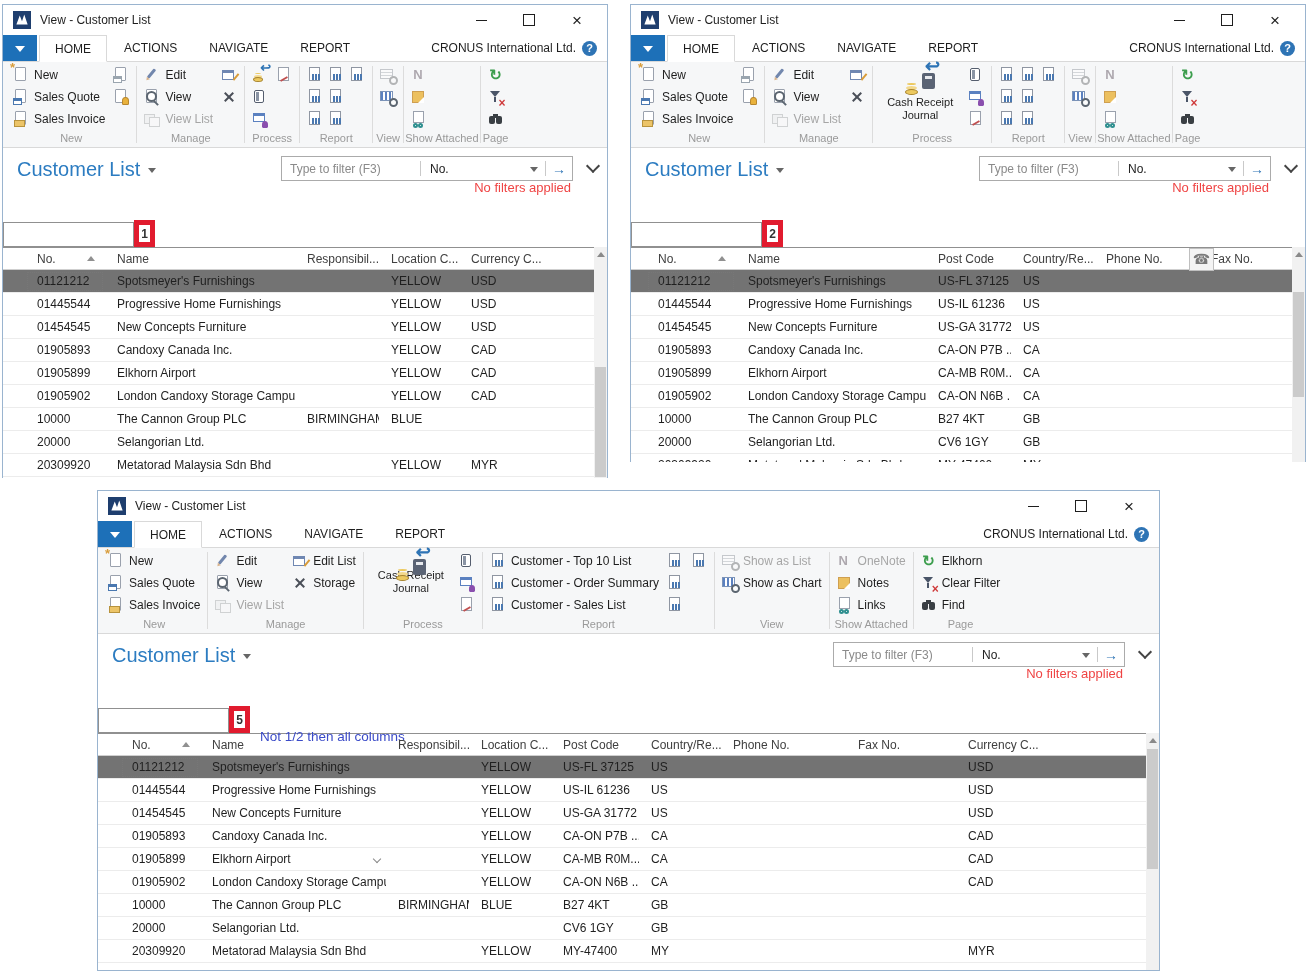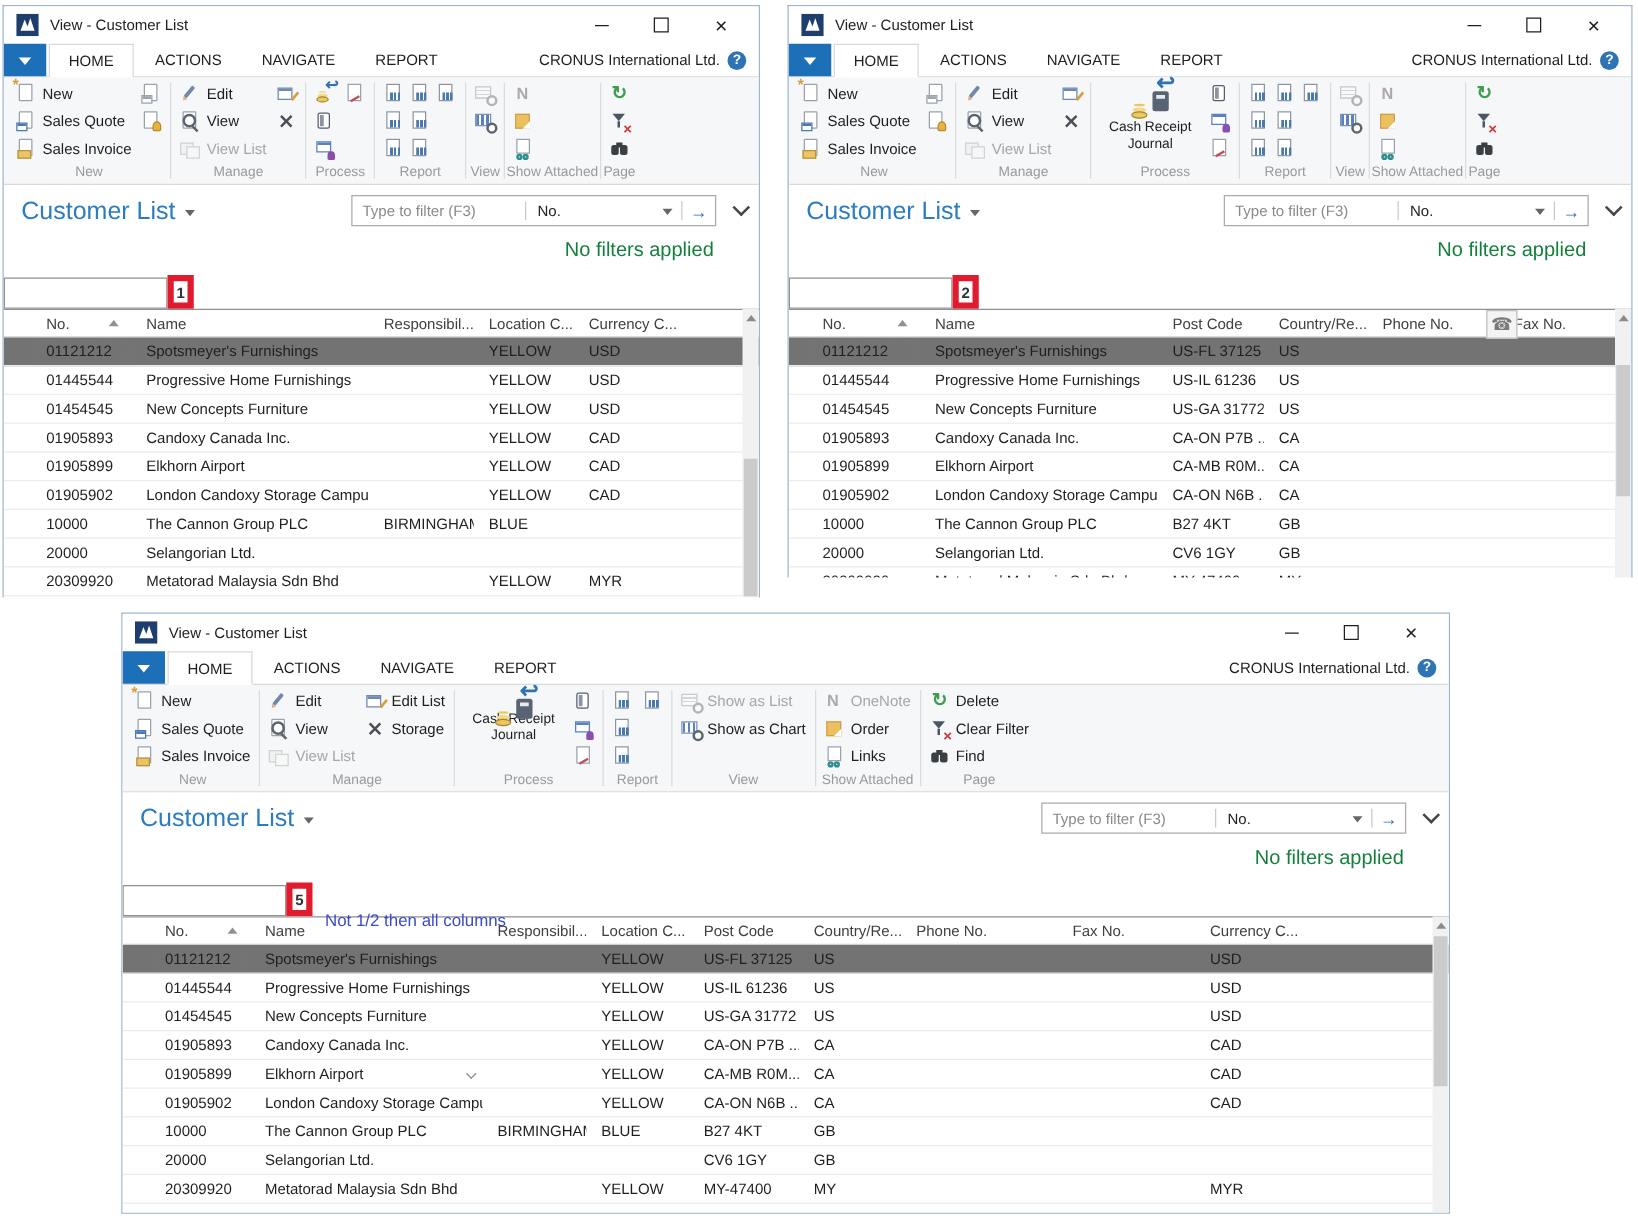--- a/index.html
+++ b/index.html
@@ -91,21 +91,21 @@
   
   .content{position:relative;background:#fff;height:calc(100% - 142px);}
   .heading{position:absolute;left:14px;top:10px;font-size:20px;color:#2c7cc1;display:flex;align-items:center;gap:8px;white-space:nowrap;}
   .tri-down{width:0;height:0;border:4px solid transparent;border-top:5px solid #666;margin-top:5px;}
   .filterbox{position:absolute;top:8px;right:34px;width:292px;height:25px;border:1px solid #ababab;display:flex;align-items:center;background:#fff;font-size:12px;box-sizing:border-box;}
   .fplaceholder{flex:1;padding-left:8px;color:#8a8a8a;white-space:nowrap;overflow:hidden;}
   .fsep{width:1px;height:15px;background:#c9c9c9;flex:none;}
   .ffield{width:108px;display:flex;align-items:center;justify-content:space-between;padding:0 7px 0 9px;color:#222;flex:none;}
   .fgo{width:26px;text-align:center;color:#2e74b5;font-weight:bold;font-size:14px;flex:none;}
   .expand-chev{position:absolute;top:13px;right:9px;width:8px;height:8px;border-right:2px solid #444;border-bottom:2px solid #444;transform:rotate(45deg);}
-  .nofilters{position:absolute;top:44px;right:36px;font-size:16px;color:#15803d;}
+  .nofilters{position:absolute;top:32px;right:36px;font-size:13px;color:#ef4444;}
   .filterrow{position:absolute;left:0;right:0;top:74px;height:25px;border-bottom:1px solid #909090;}
   .finput{position:absolute;left:0;top:0;width:131px;height:25px;background:#fff;border:1px solid #909090;box-sizing:border-box;}
   .badge{position:absolute;left:131px;top:-2px;width:11px;height:17px;border:5px solid #e11b2e;background:#fff;color:#333;font-size:12px;font-weight:bold;display:flex;align-items:center;justify-content:center;z-index:3;}
   .annotation{position:absolute;left:162px;top:16px;line-height:25px;color:#3b4bc8;font-size:13.5px;white-space:nowrap;}
   .tablewrap{position:absolute;left:0;right:0;top:99px;bottom:0;overflow:hidden;}
   .grid-row{display:grid;height:23px;box-sizing:border-box;align-items:center;}
   .w1 .grid-row{grid-template-columns:80px 190px 84px 80px 1fr;padding-left:22px;}
   .w2 .grid-row{grid-template-columns:90px 190px 85px 83px 105px 1fr;padding-left:15px;}
   .w3 .grid-row{grid-template-columns:80px 186px 83px 82px 88px 82px 125px 110px 1fr;padding-left:22px;}
   .cell{font-size:12px;line-height:22px;color:#1f1f1f;padding-left:12px;white-space:nowrap;overflow:hidden;height:23px;box-sizing:border-box;position:relative;}
@@ -1013,20 +1013,40 @@
         <div class="rlabel">Process</div>
       </div>
       <div class="rdiv"></div>
       <div class="rgroup">
         <div class="rbody">
           <div class="rcol">
             <div class="rbtn">
                 <span class="ric">
                   <span class="i-reportdoc"></span>
                 </span>
+                <span>Customer - Top 10 List</span>
+              </div>
+            <div class="rbtn">
+                <span class="ric">
+                  <span class="i-reportdoc"></span>
+                </span>
+                <span>Customer - Order Summary</span>
+              </div>
+            <div class="rbtn">
+                <span class="ric">
+                  <span class="i-reportdoc"></span>
+                </span>
+                <span>Customer - Sales List</span>
+              </div>
+          </div>
+          <div class="rcol">
+            <div class="rbtn">
+                <span class="ric">
+                  <span class="i-reportdoc"></span>
+                </span>
               </div>
             <div class="rbtn">
                 <span class="ric">
                   <span class="i-reportdoc"></span>
                 </span>
               </div>
             <div class="rbtn">
                 <span class="ric">
                   <span class="i-reportdoc"></span>
                 </span>
@@ -1071,21 +1091,21 @@
           <div class="rbtn disabled">
                 <span class="ric">
                   <span class="i-onenote">N</span>
                 </span>
                 <span>OneNote</span>
               </div>
           <div class="rbtn">
                 <span class="ric">
                   <span class="i-notes"></span>
                 </span>
-                <span>Order</span>
+                <span>Notes</span>
               </div>
           <div class="rbtn">
                 <span class="ric">
                   <span class="i-links"></span>
                   <span class="ring r1"></span>
                   <span class="ring r2"></span>
                 </span>
                 <span>Links</span>
               </div>
         </div>
@@ -1093,21 +1113,21 @@
         <div class="rlabel">Show Attached</div>
       </div>
       <div class="rdiv"></div>
       <div class="rgroup">
         <div class="rbody">
             <div class="rcol">
           <div class="rbtn">
                 <span class="ric">
                   <span class="i-refresh">↻</span>
                 </span>
-                <span>Delete</span>
+                <span>Elkhorn</span>
               </div>
           <div class="rbtn">
                 <span class="ric">
                   <span class="fun-tri"></span>
                   <span class="fun-stem"></span>
                   <span class="fun-x">×</span>
                 </span>
                 <span>Clear Filter</span>
               </div>
           <div class="rbtn">

